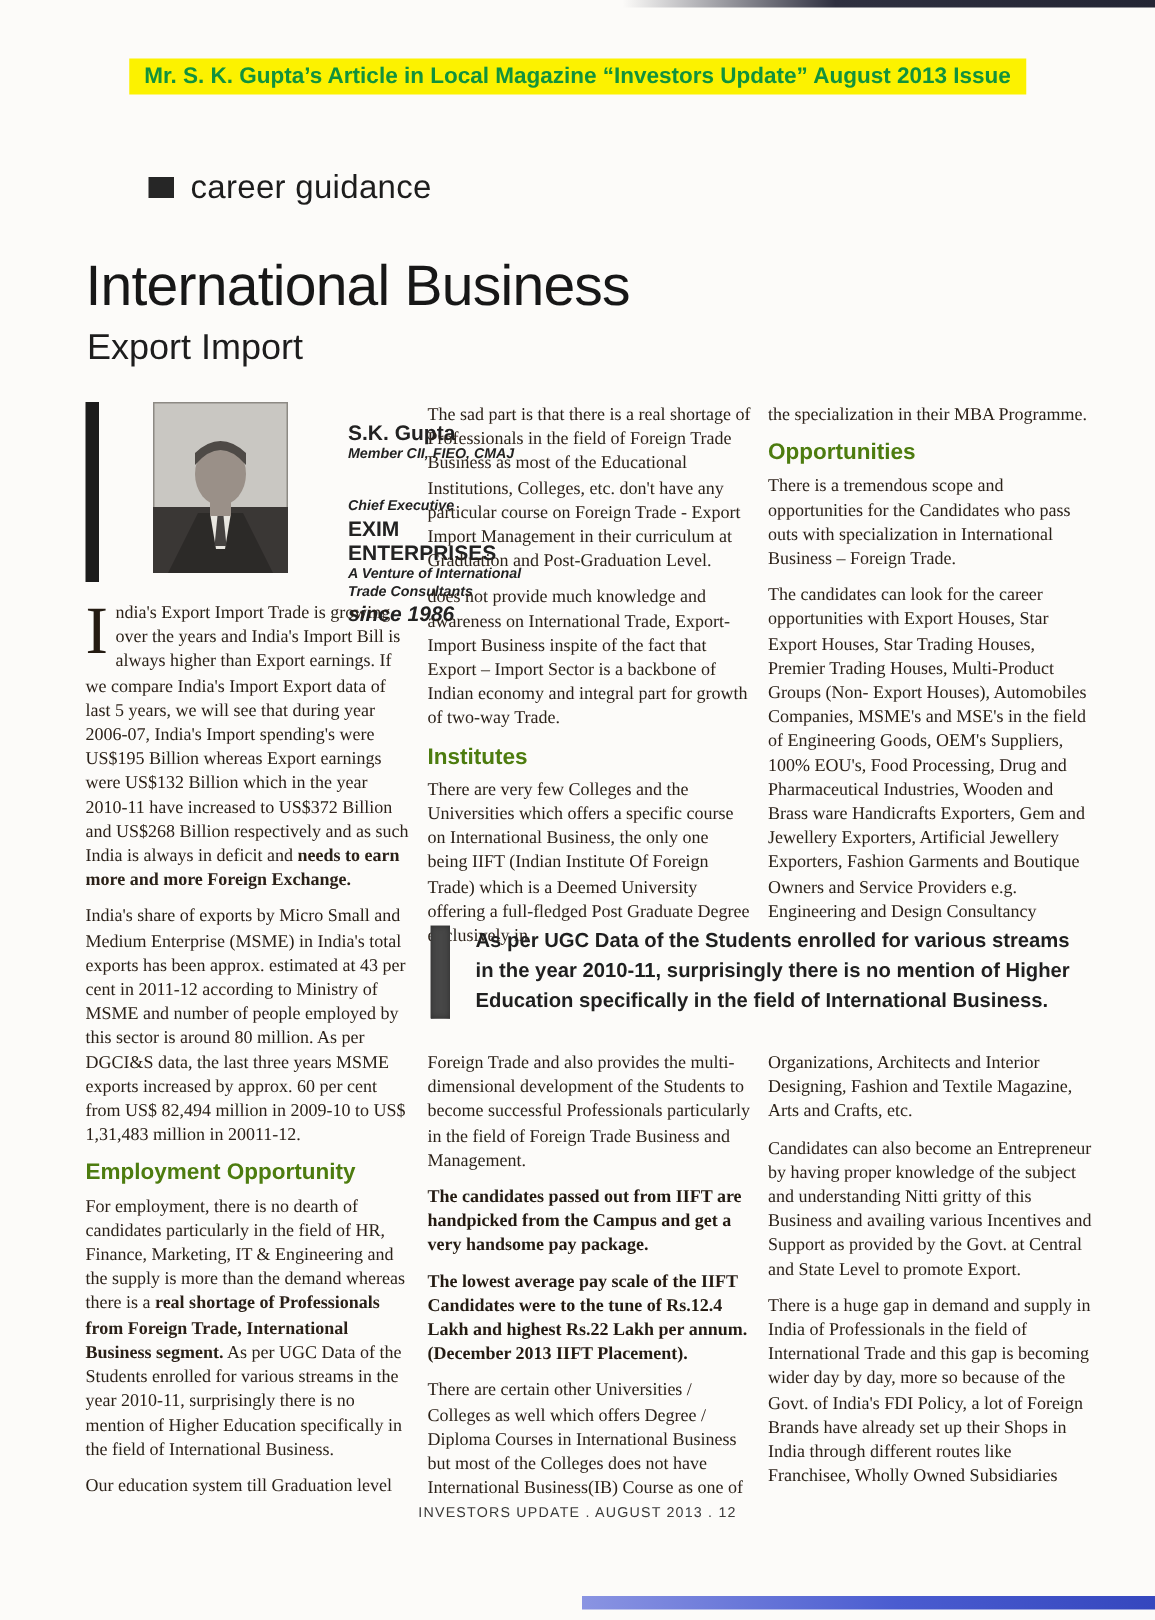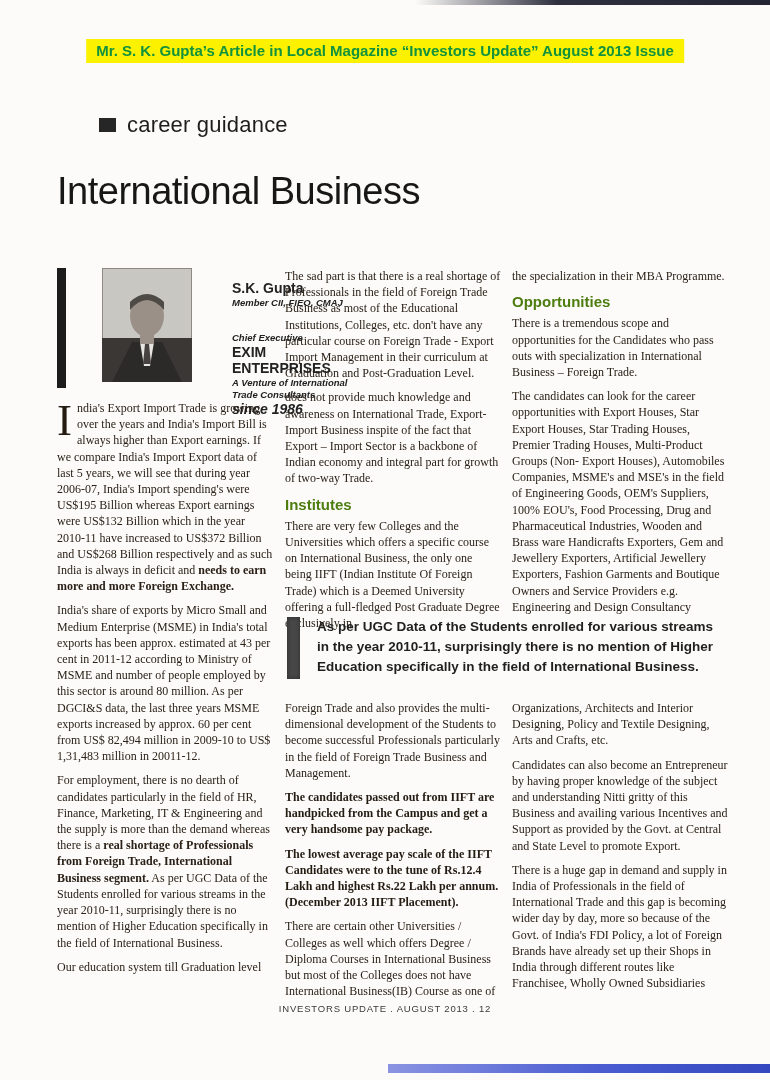--- a/index.html
+++ b/index.html
@@ -67,20 +67,21 @@
 
   <div class="banner">
     <span>Mr. S. K. Gupta’s Article in Local Magazine “Investors Update” August 2013 Issue</span>
   </div>
 
   <div class="section-label">
     <span class="sq"></span><span>career guidance</span>
   </div>
 
   <h1 class="title">International Business</h1>
+  <h2 class="subtitle">Export Import</h2>
 
   <div class="author-box">
     <div class="vbar"></div>
     <svg class="photo" viewBox="0 0 90 114" xmlns="http://www.w3.org/2000/svg">
       <rect x="0" y="0" width="90" height="114" fill="#c9c7c2"></rect>
       <rect x="0" y="0" width="90" height="114" fill="none" stroke="#8d8a84" stroke-width="2"></rect>
       <rect x="0" y="70" width="90" height="44" fill="#3a3735"></rect>
       <path d="M10 114 L30 74 L60 74 L80 114 Z" fill="#2c2a28"></path>
       <path d="M38 74 L52 74 L48 98 L42 98 Z" fill="#e8e6e0"></path>
       <path d="M43 76 L47 76 L49 96 L41 96 Z" fill="#454240"></path>
@@ -94,20 +95,21 @@
       <div class="a-role">Chief Executive</div>
       <div class="a-co">EXIM ENTERPRISES</div>
       <div class="a-venture">A Venture of International Trade Consultants</div>
       <div class="a-since">since 1986</div>
     </div>
   </div>
 
   <div class="col col1">
     <p><span class="dropcap">I</span><span>ndia's Export Import Trade is growing over the years and India's Import Bill is always higher than Export earnings. If we compare India's Import Export data of last 5 years, we will see that during year 2006-07, India's Import spending's were US$195 Billion whereas Export earnings were US$132 Billion which in the year 2010-11 have increased to US$372 Billion and US$268 Billion respectively and as such India is always in deficit and </span><b>needs to earn more and more Foreign Exchange.</b></p>
     <p>India's share of exports by Micro Small and Medium Enterprise (MSME) in India's total exports has been approx. estimated at 43 per cent in 2011-12 according to Ministry of MSME and number of people employed by this sector is around 80 million. As per DGCI&amp;S data, the last three years MSME exports increased by approx. 60 per cent from US$ 82,494 million in 2009-10 to US$ 1,31,483 million in 20011-12.</p>
+    <h3>Employment Opportunity</h3>
     <p><span>For employment, there is no dearth of candidates particularly in the field of HR, Finance, Marketing, IT &amp; Engineering and the supply is more than the demand whereas there is a </span><b>real shortage of Professionals from Foreign Trade, International Business segment.</b><span> As per UGC Data of the Students enrolled for various streams in the year 2010-11, surprisingly there is no mention of Higher Education specifically in the field of International Business.</span></p>
     <p>Our education system till Graduation level</p>
   </div>
 
   <div class="col col2-top">
     <p>The sad part is that there is a real shortage of Professionals in the field of Foreign Trade Business as most of the Educational Institutions, Colleges, etc. don't have any particular course on Foreign Trade - Export Import Management in their curriculum at Graduation and Post-Graduation Level.</p>
     <p>does not provide much knowledge and awareness on International Trade, Export-Import Business inspite of the fact that Export – Import Sector is a backbone of Indian economy and integral part for growth of two-way Trade.</p>
     <h3>Institutes</h3>
     <p>There are very few Colleges and the Universities which offers a specific course on International Business, the only one being IIFT (Indian Institute Of Foreign Trade) which is a Deemed University offering a full-fledged Post Graduate Degree exclusively in</p>
   </div>
@@ -125,21 +127,21 @@
   </div>
 
   <div class="col col2-bottom">
     <p>Foreign Trade and also provides the multi-dimensional development of the Students to become successful Professionals particularly in the field of Foreign Trade Business and Management.</p>
     <p class="boldpara">The candidates passed out from IIFT are handpicked from the Campus and get a very handsome pay package.</p>
     <p class="boldpara">The lowest average pay scale of the IIFT Candidates were to the tune of Rs.12.4 Lakh and highest Rs.22 Lakh per annum. (December 2013 IIFT Placement).</p>
     <p>There are certain other Universities / Colleges as well which offers Degree / Diploma Courses in International Business but most of the Colleges does not have International Business(IB) Course as one of</p>
   </div>
 
   <div class="col col3-bottom">
-    <p>Organizations, Architects and Interior Designing, Policy and Textile Designing, Arts and Crafts, etc.</p>
+    <p>Organizations, Architects and Interior Designing, Fashion and Textile Magazine, Arts and Crafts, etc.</p>
     <p>Candidates can also become an Entrepreneur by having proper knowledge of the subject and understanding Nitti gritty of this Business and availing various Incentives and Support as provided by the Govt. at Central and State Level to promote Export.</p>
     <p>There is a huge gap in demand and supply in India of Professionals in the field of International Trade and this gap is becoming wider day by day, more so because of the Govt. of India's FDI Policy, a lot of Foreign Brands have already set up their Shops in India through different routes like Franchisee, Wholly Owned Subsidiaries</p>
   </div>
 
   <div class="footer">INVESTORS UPDATE  .  AUGUST 2013 . 12</div>
 
   <div class="strip-bottom"></div>
 
 </div>
 

